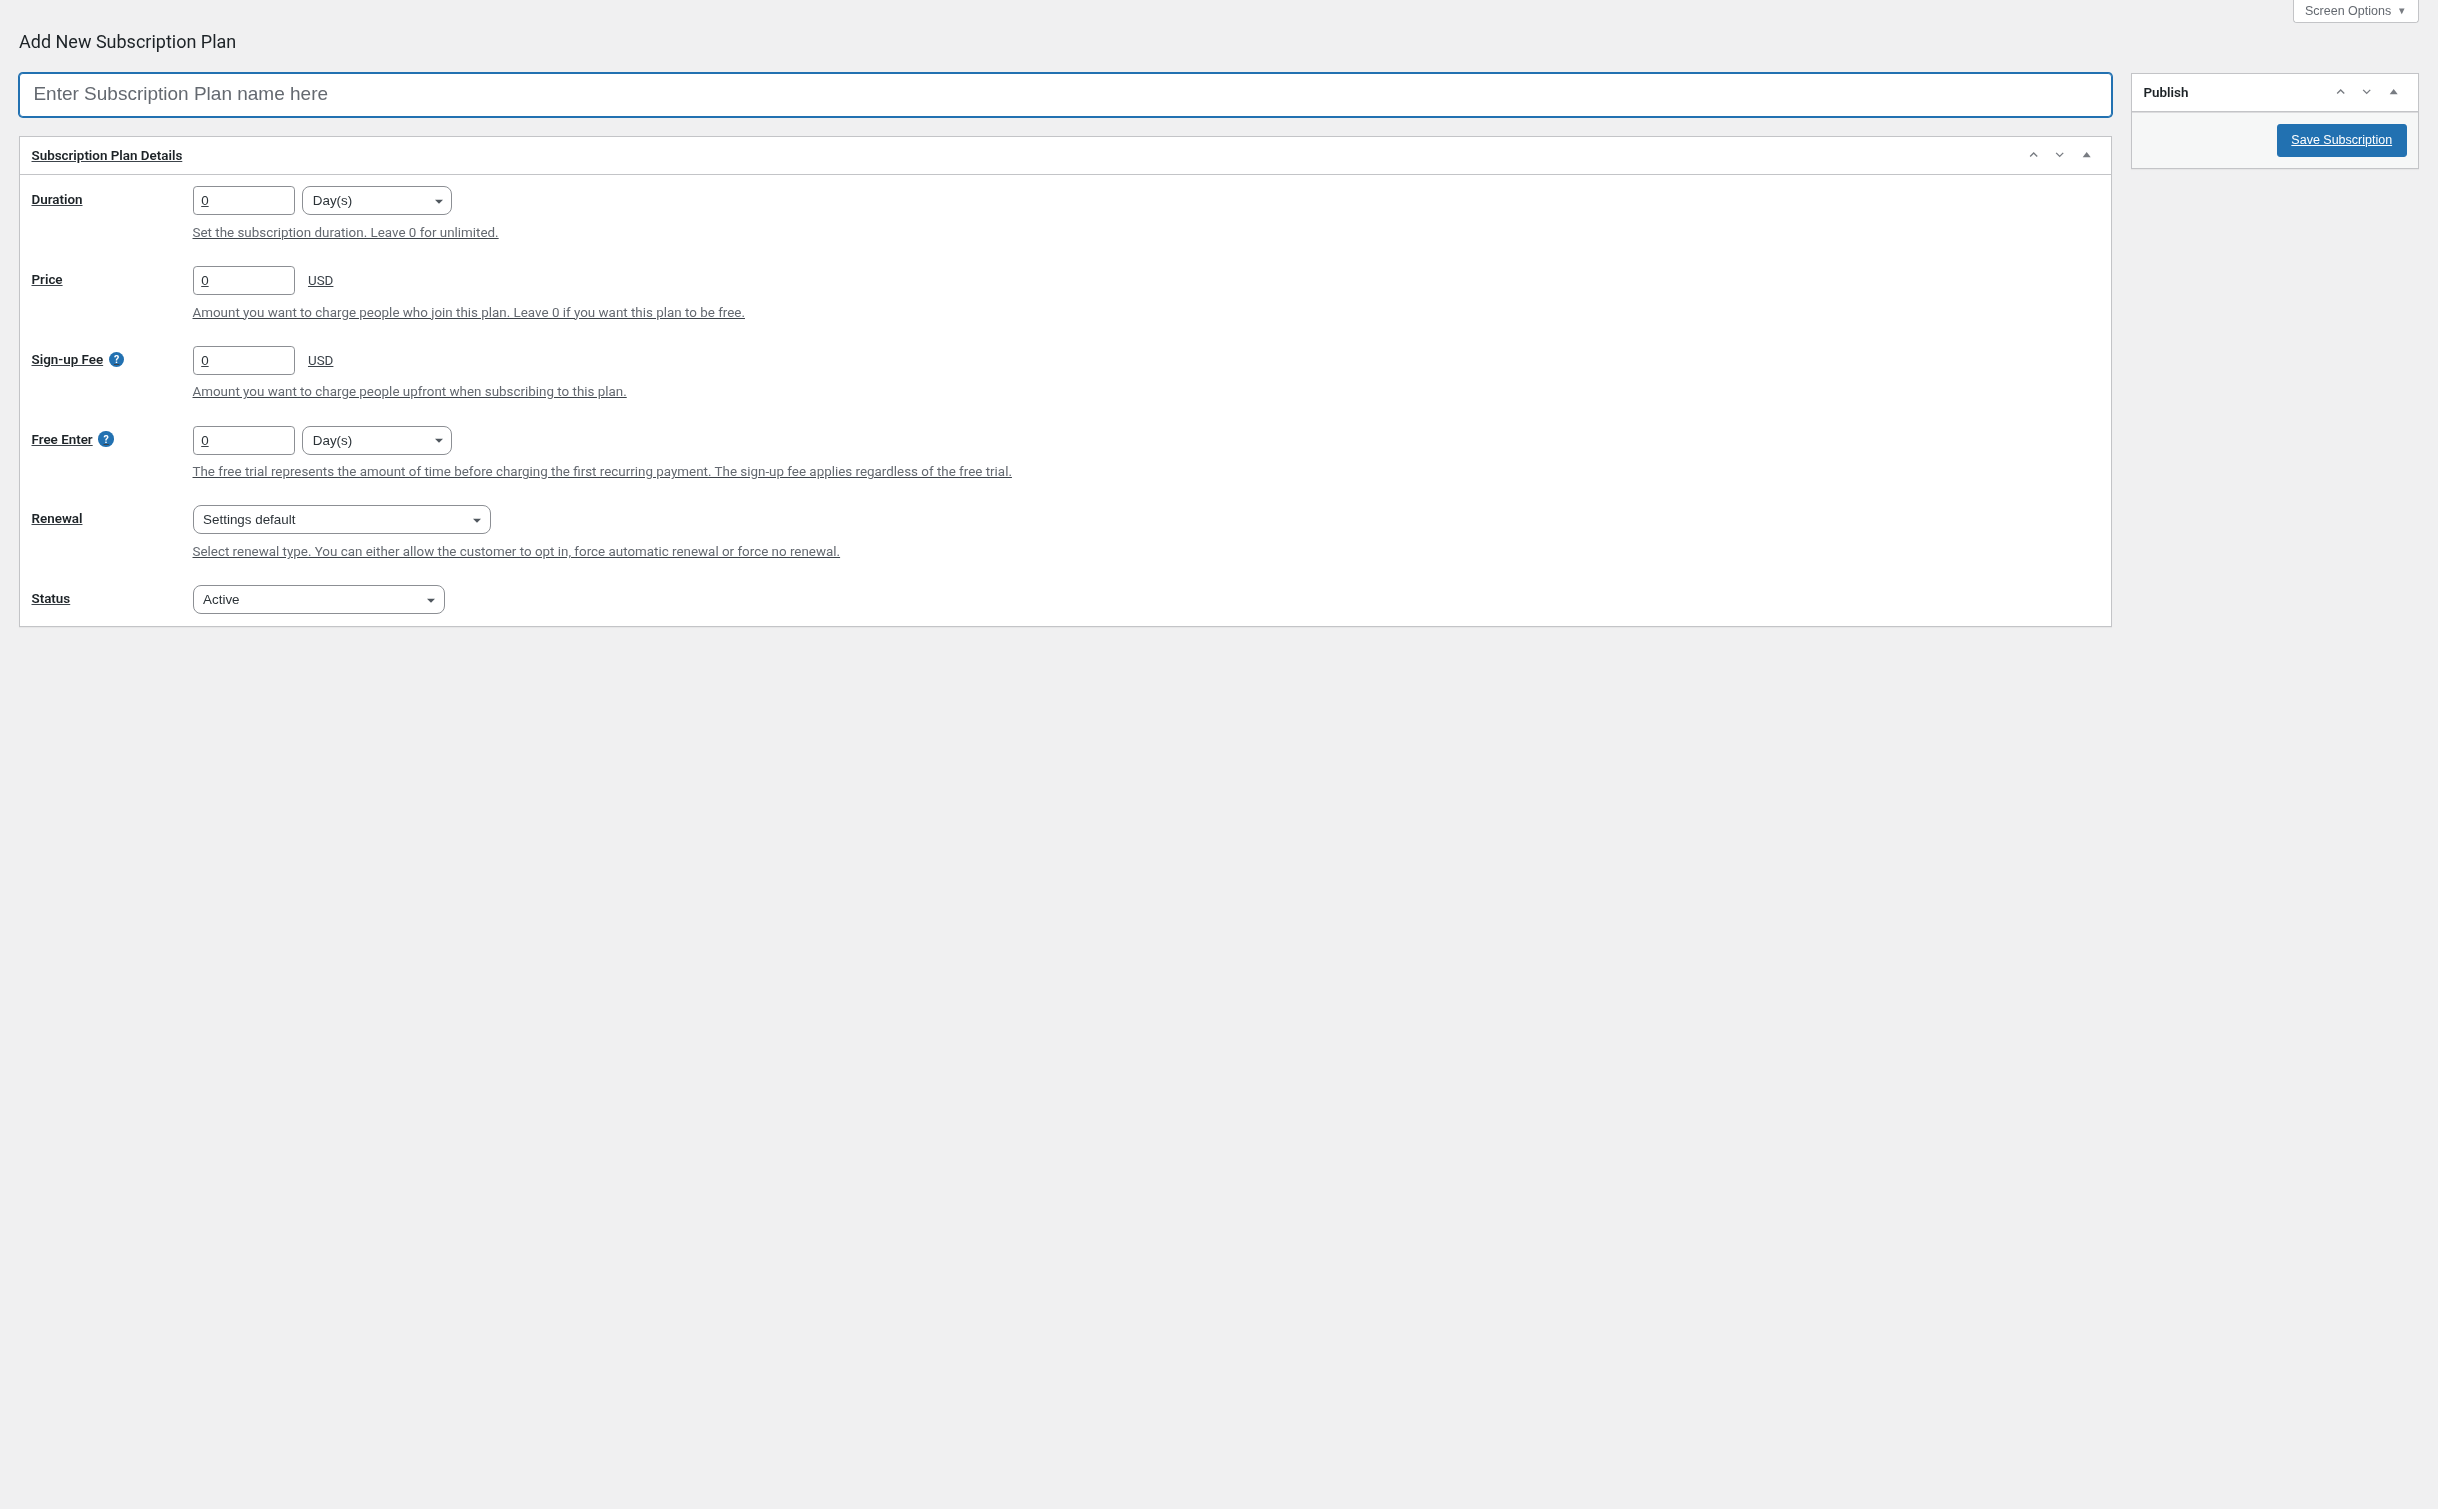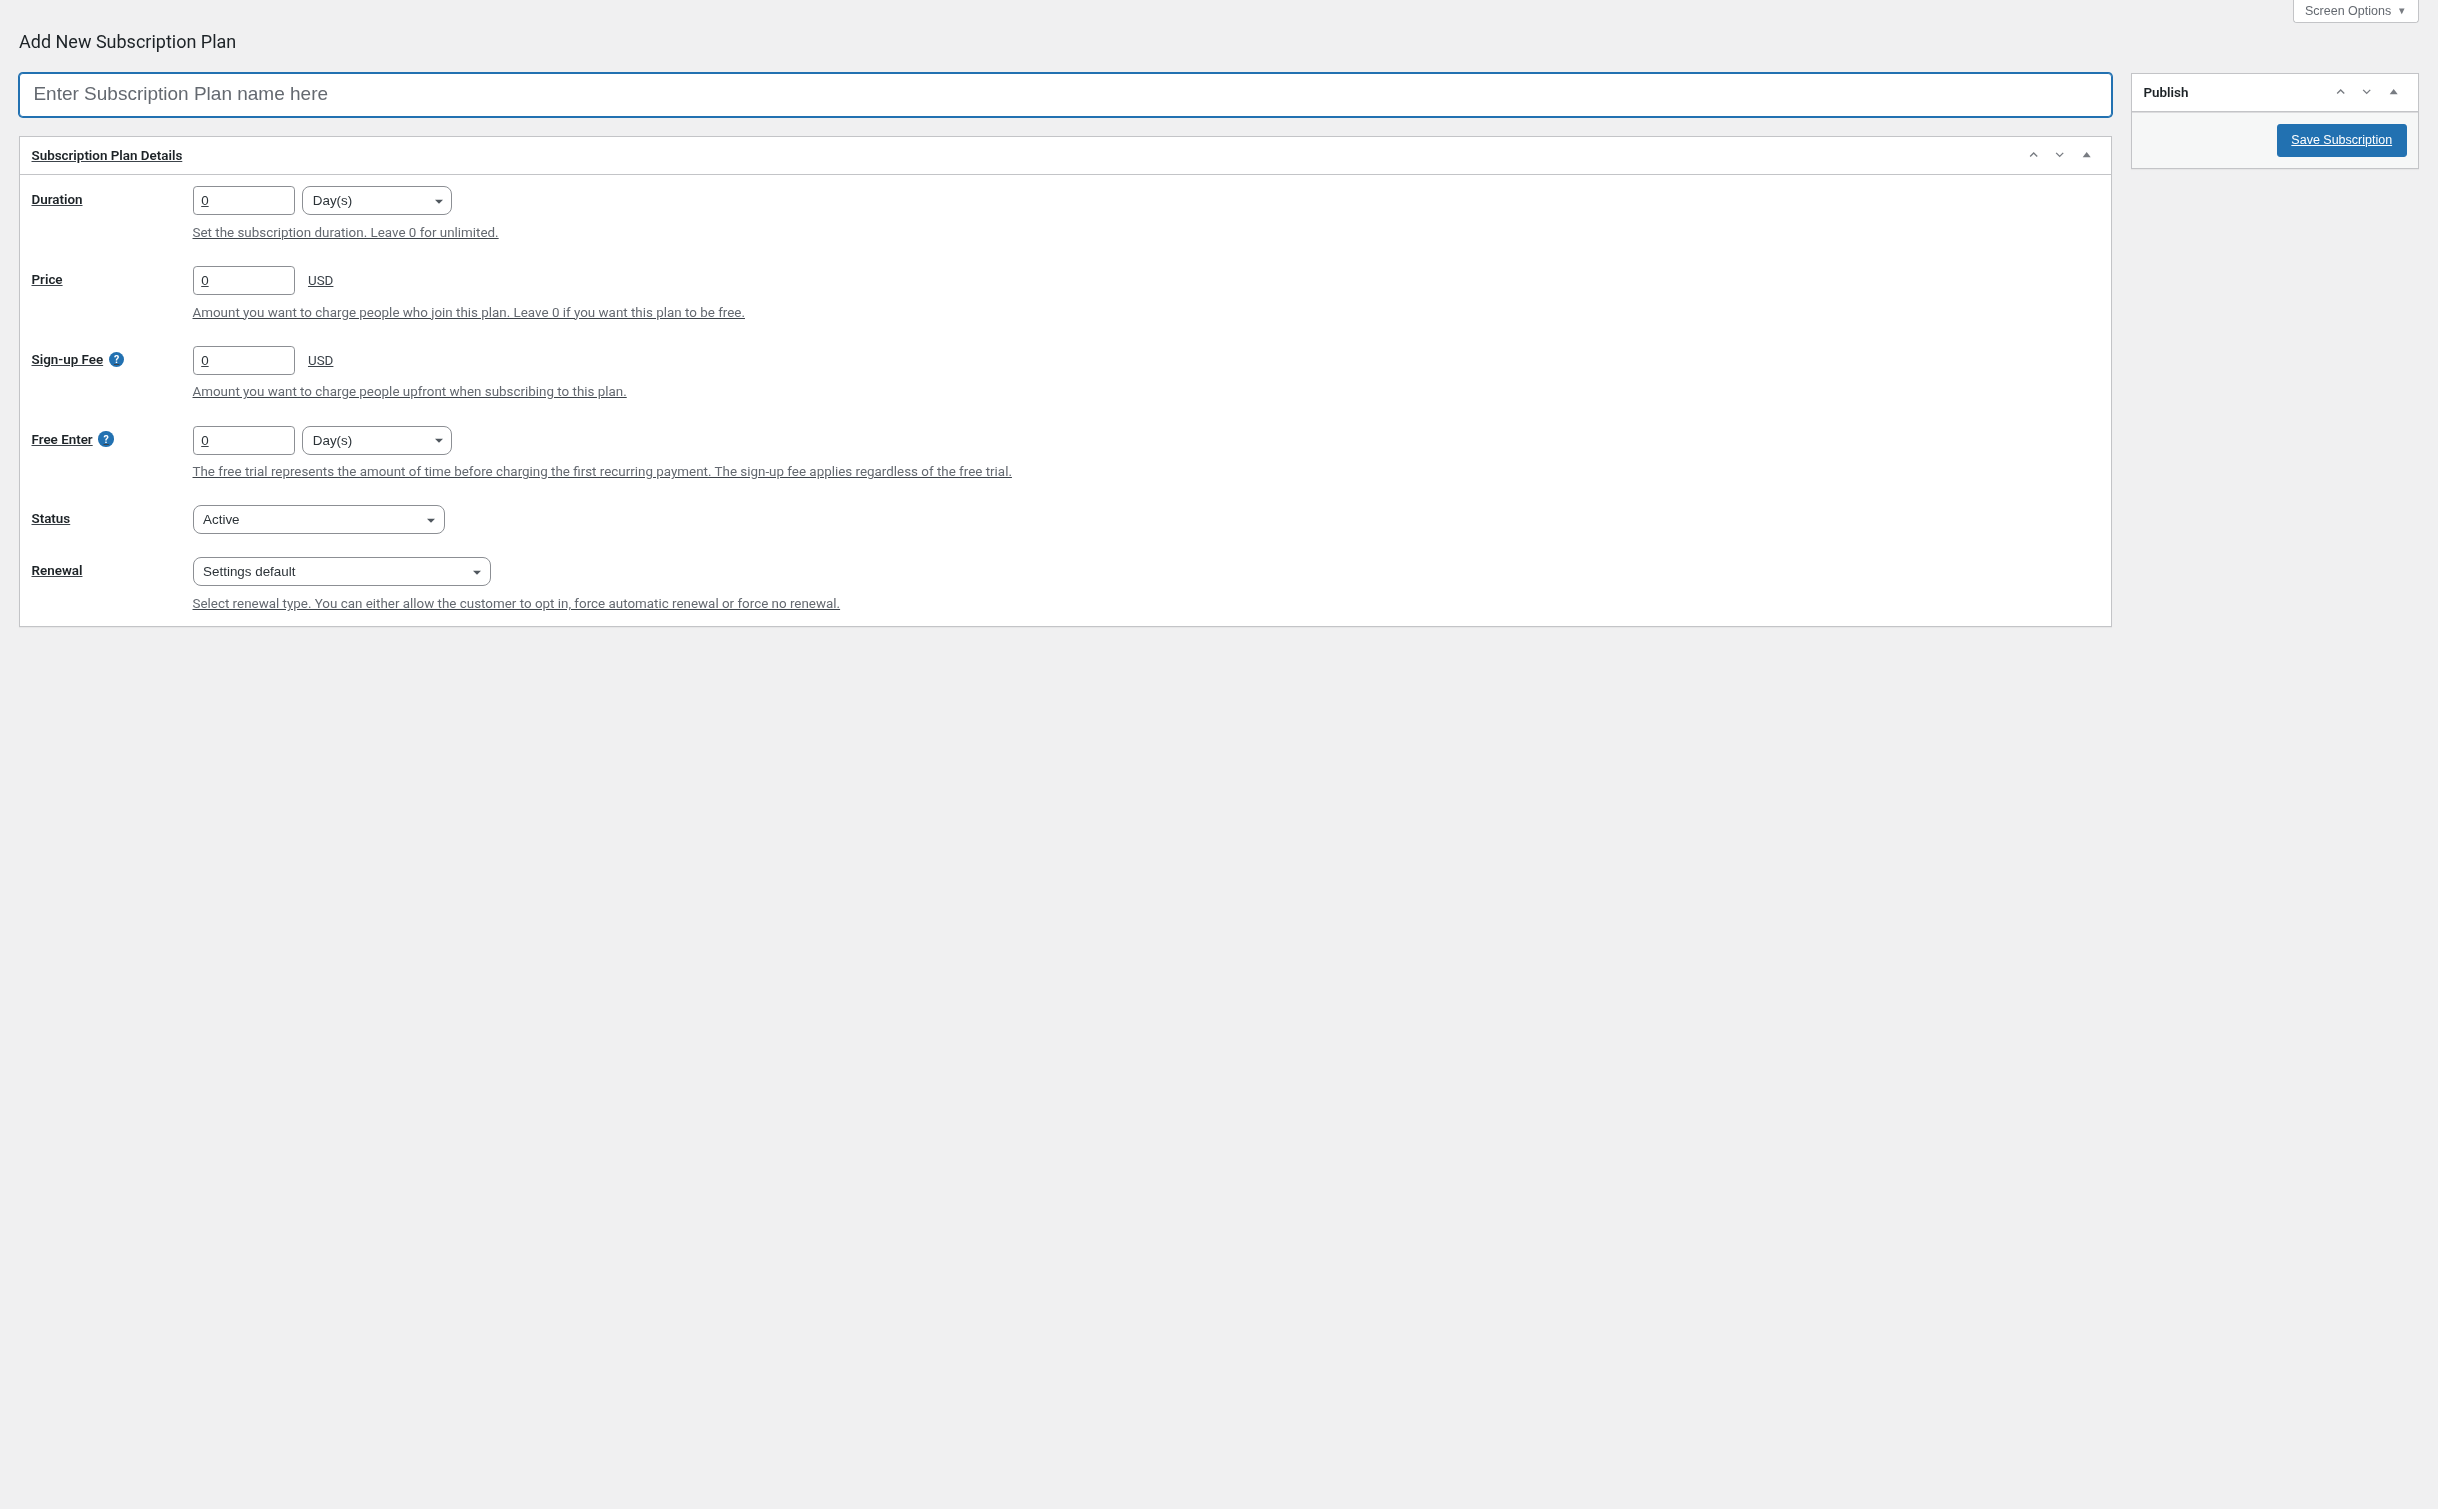--- a/index.html
+++ b/index.html
@@ -350,39 +350,39 @@
                 <select>
                   <option>Day(s)</option>
                 </select>
               </span>
             </div>
             <span class="description">The free trial represents the amount of time before charging the first recurring payment. The sign-up fee applies regardless of the free trial.</span>
           </div>
         </div>
 
         <div class="form-row">
-          <div class="form-label">Status</div>
-          <div class="form-control">
-            <span class="select-wrap select-status">
-              <select>
-                <option>Active</option>
-              </select>
-            </span>
-          </div>
-        </div>
-
-        <div class="form-row">
           <div class="form-label">Renewal</div>
           <div class="form-control">
             <span class="select-wrap select-renewal">
               <select>
                 <option>Settings default</option>
               </select>
             </span>
             <span class="description">Select renewal type. You can either allow the customer to opt in, force automatic renewal or force no renewal.</span>
+          </div>
+        </div>
+
+        <div class="form-row">
+          <div class="form-label">Status</div>
+          <div class="form-control">
+            <span class="select-wrap select-status">
+              <select>
+                <option>Active</option>
+              </select>
+            </span>
           </div>
         </div>
 
       </div>
     </div>
   </div>
 
   <div class="side-col">
     <div class="postbox">
       <div class="postbox-header">

